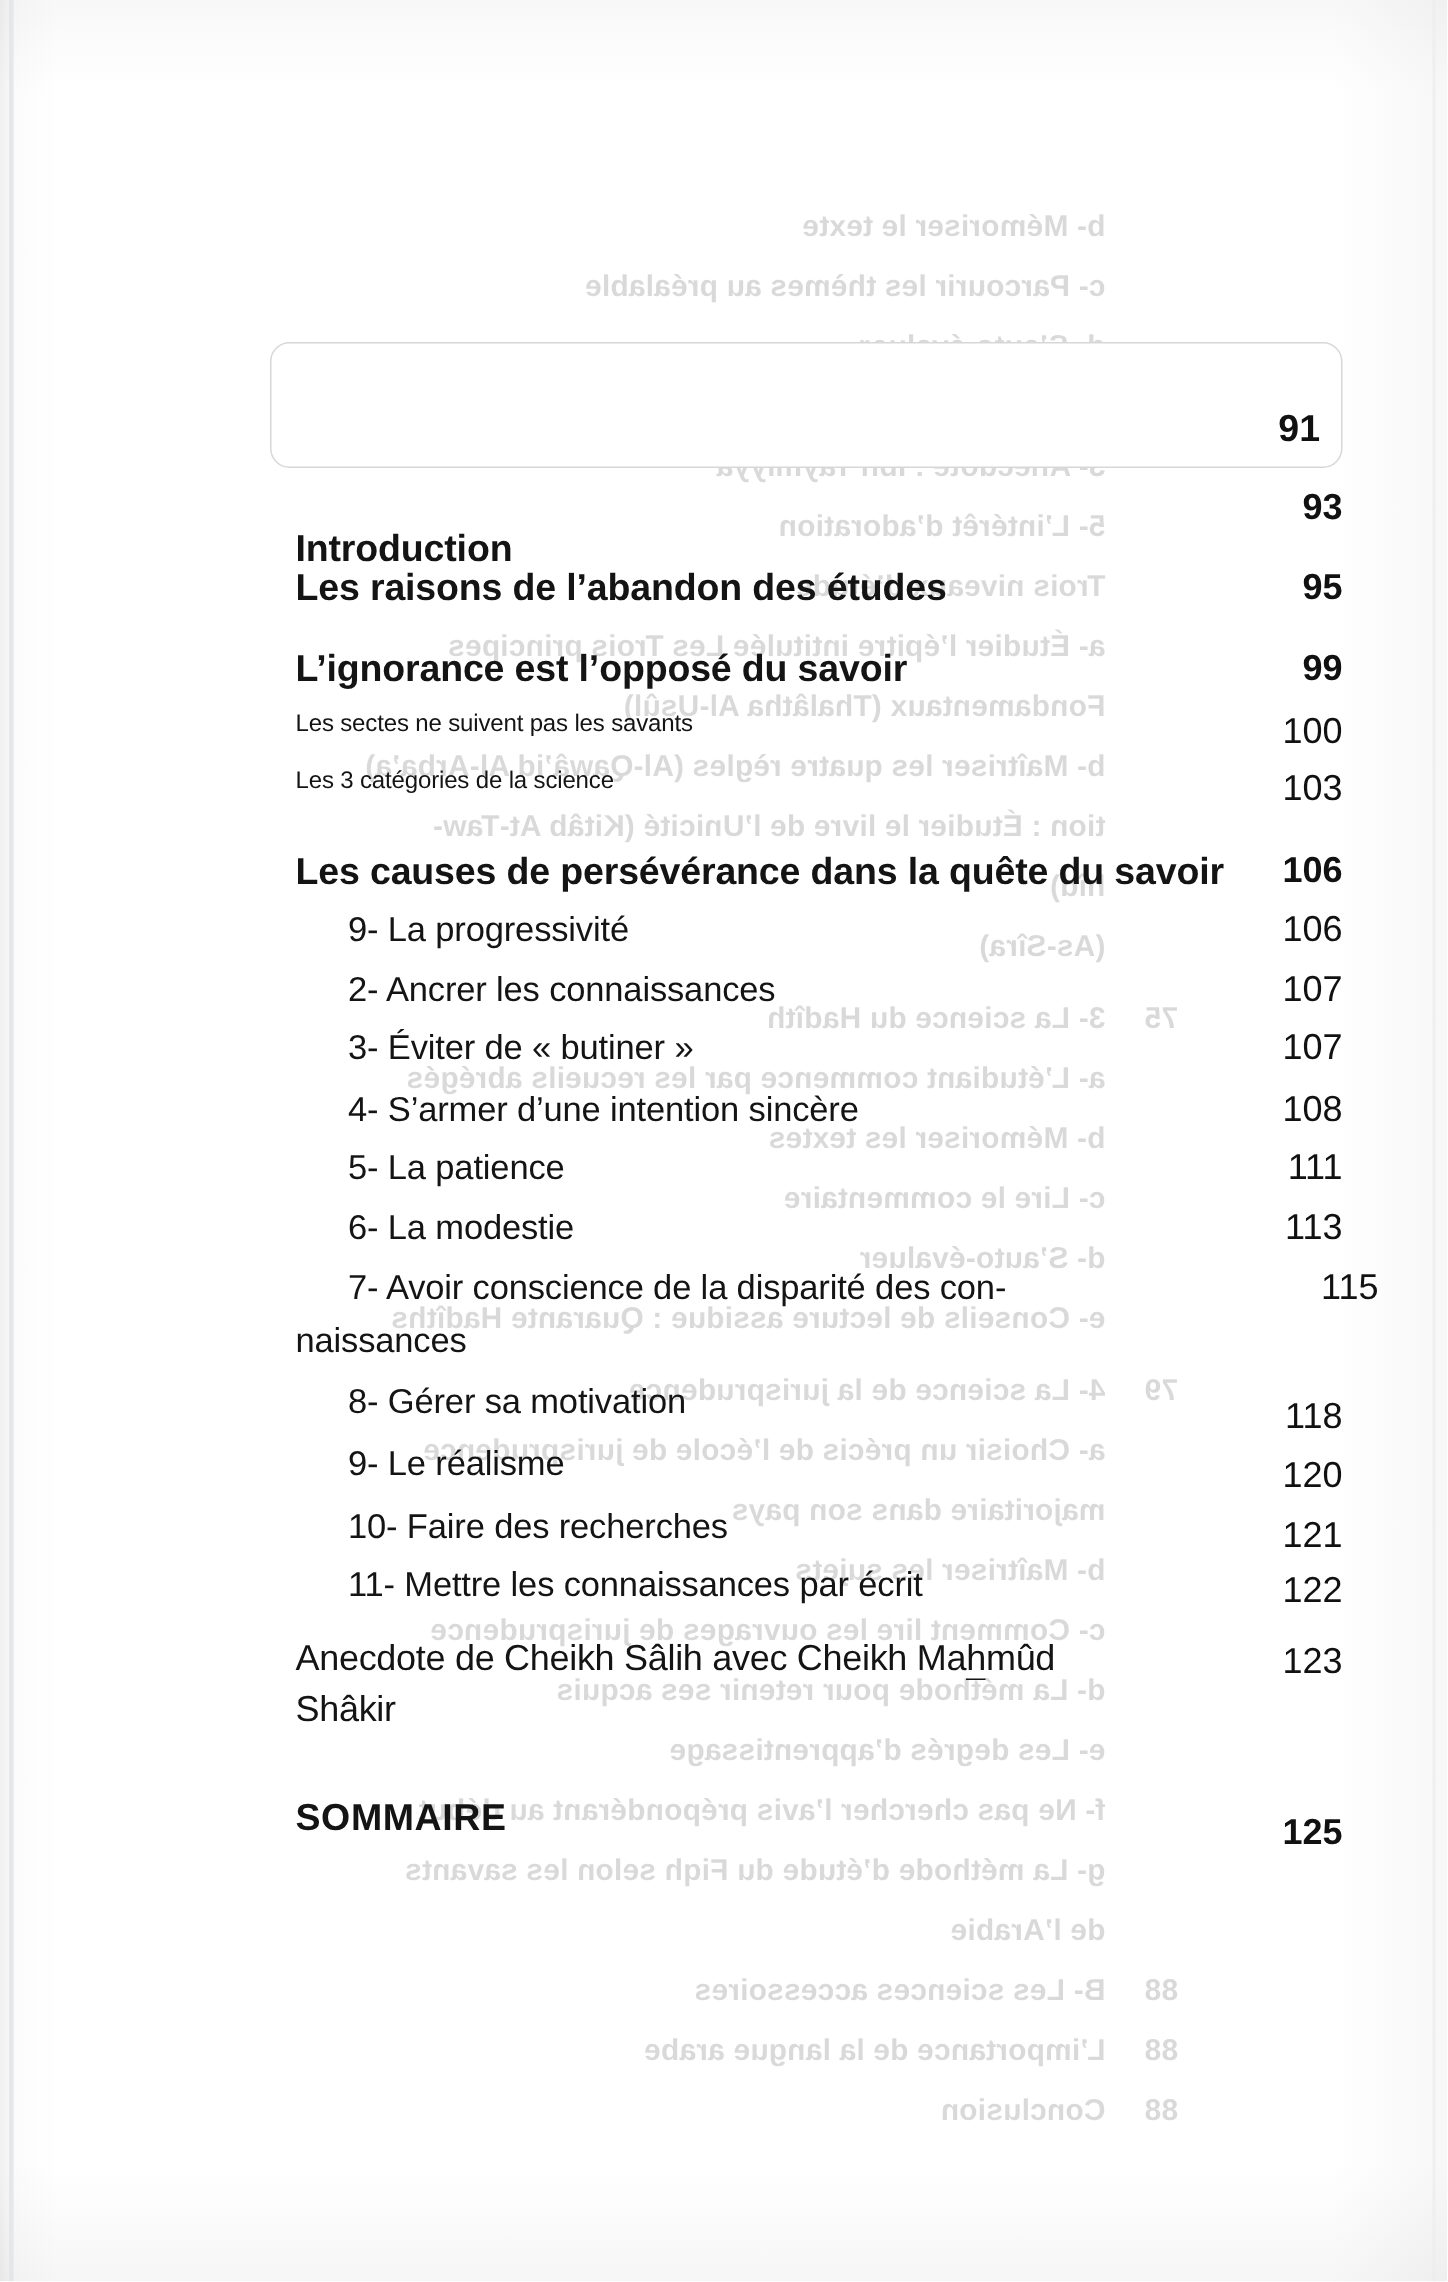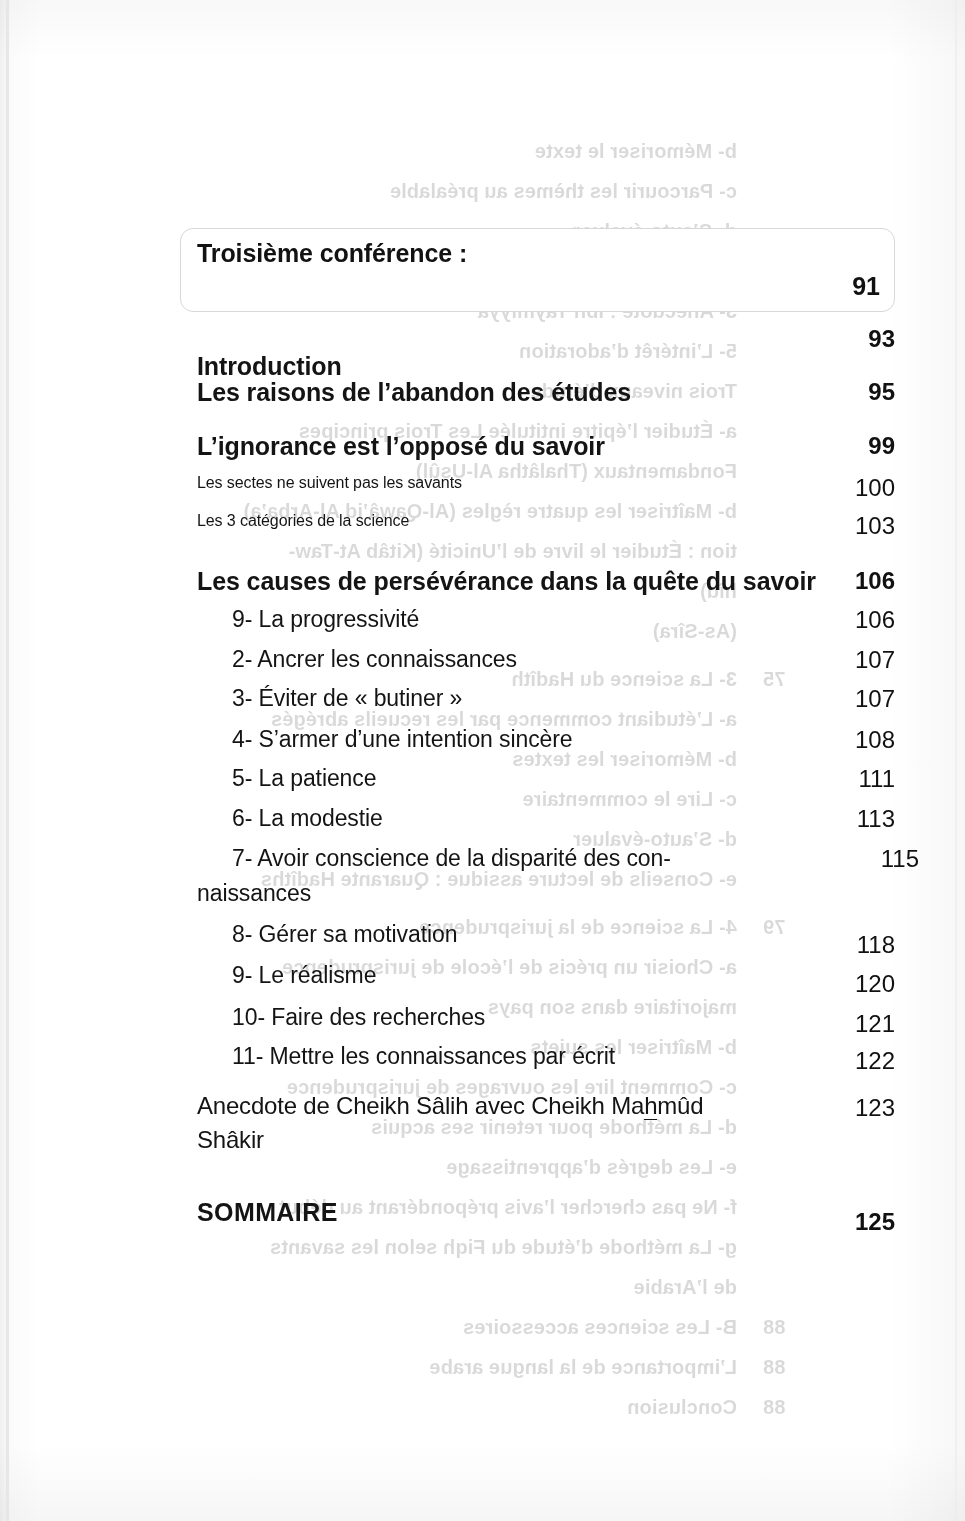--- a/index.html
+++ b/index.html
@@ -290,21 +290,20 @@
       </div>
       <div class="bleed-row" style="top: 1396px; left: 150px;">
         <span class="bleed-num">88</span>
         <span>Conclusion</span>
       </div>
     </div>
 
   <div id="toc">
 
     <div id="conference-box">
-      <div class="box-line1">Troisième conférence  :</div>
       <div class="box-page">91</div>
     </div>
 
   <div class="row lvl-head" style="top: 325px; left: 0px;">
         <span class="label" style="left: 197px; margin-top: 27px;">Introduction</span>
         <span class="page" style="left: 827px; top: 0px;">93</span>
       </div>
       <div class="row lvl-head" style="top: 378px; left: 0px;">
         <span class="label" style="left: 197px; text-align: center;">Les raisons de l’abandon des études</span>
         <span class="page" style="left: 827px; top: 0px;">95</span>

